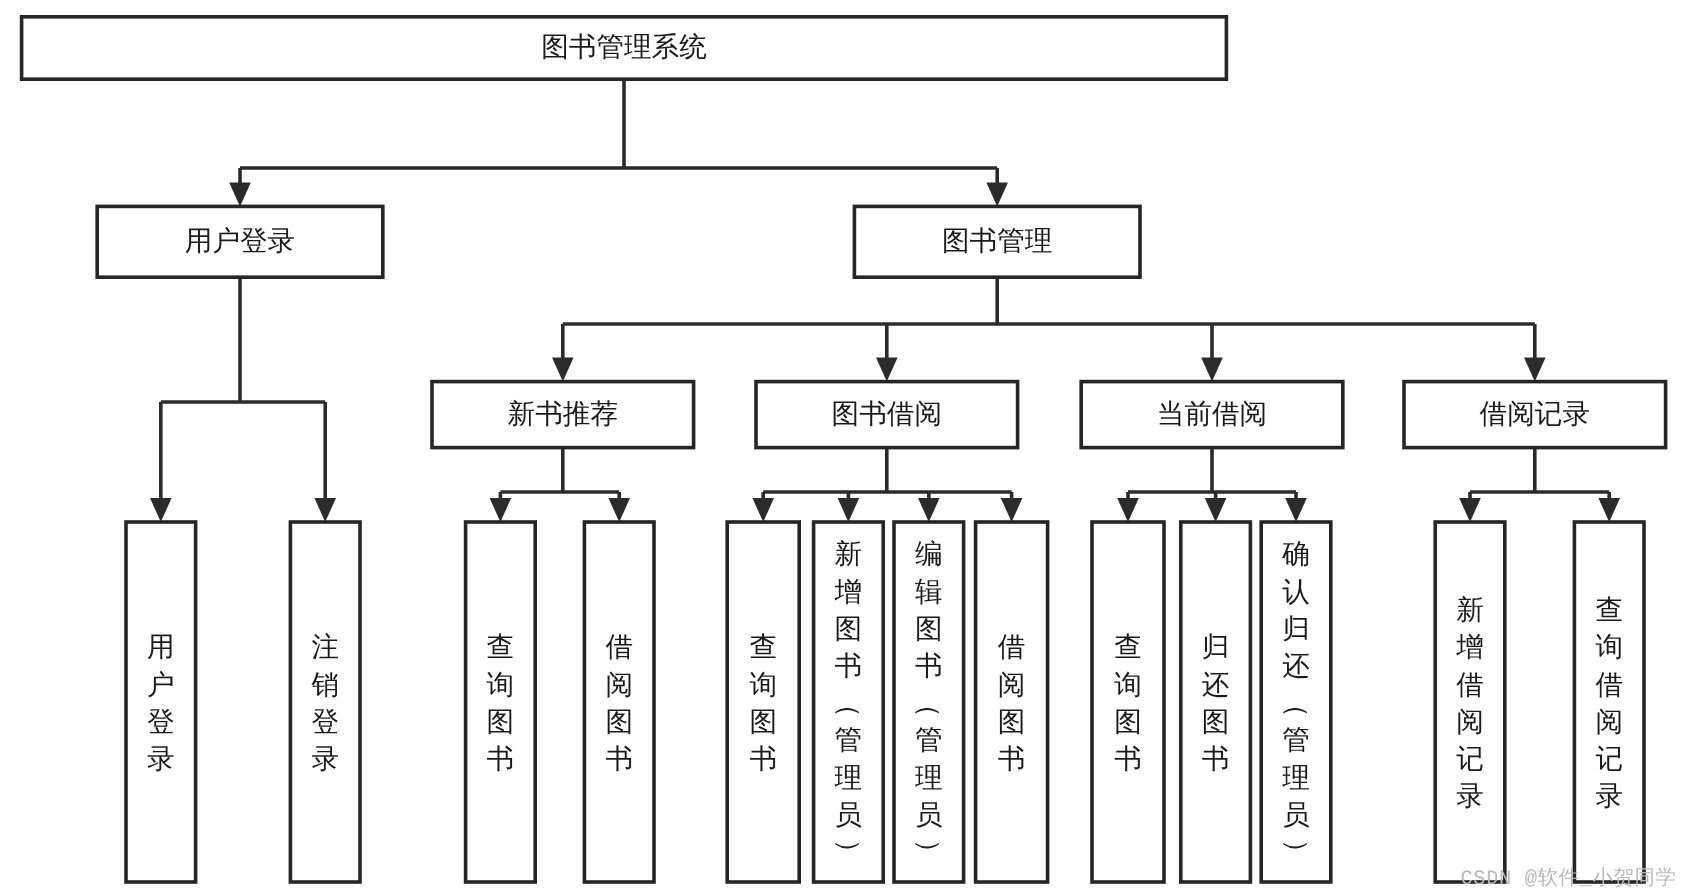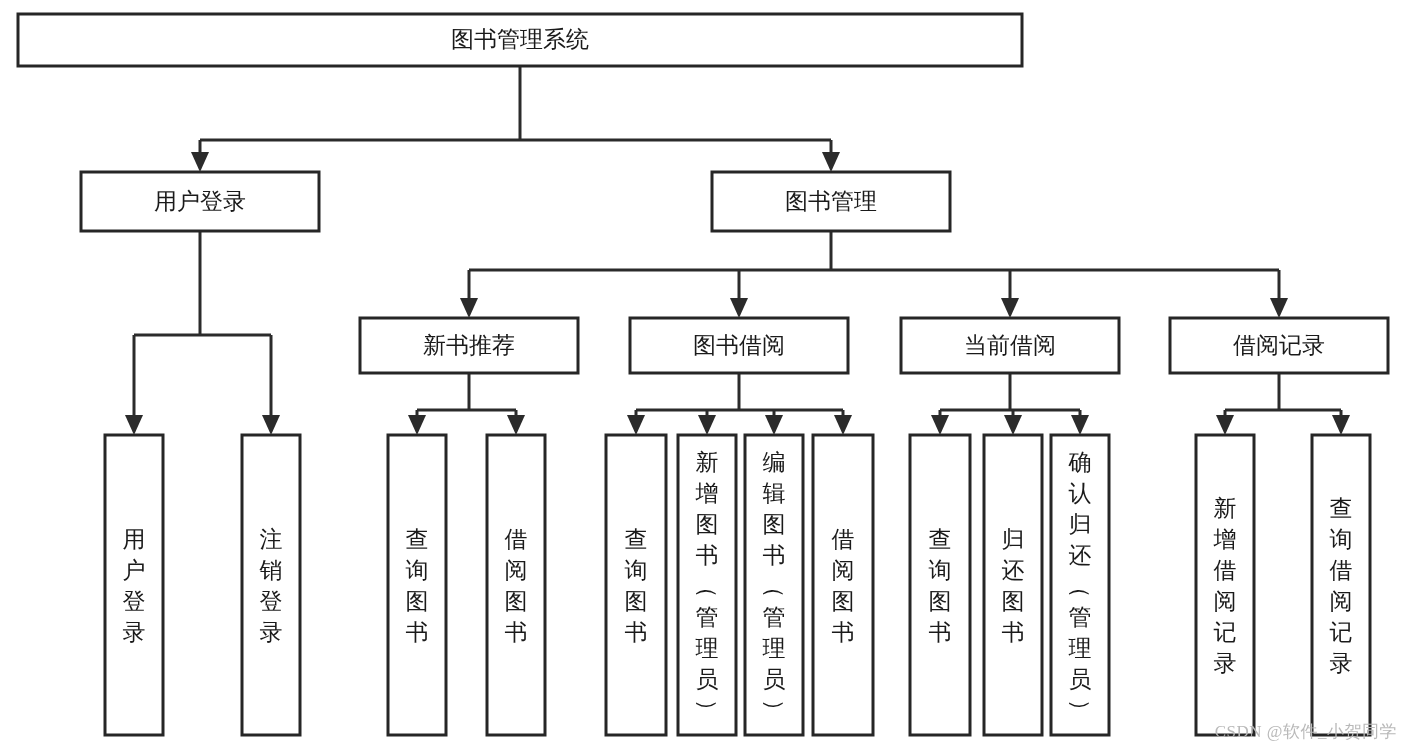--- a/index.html
+++ b/index.html
@@ -51,21 +51,21 @@
   .node-label-v {
     font-family: "Liberation Sans", "DejaVu Sans", sans-serif;
     font-size: 23px;
     fill: #1a1a1a;
     text-anchor: middle;
   }
   .watermark {
     position: absolute;
     right: 8px;
     bottom: 4px;
-    font-family: Liberation Serif, serif;
+    font-family: Liberation Mono, monospace;
     font-size: 17px;
     color: #b9b9b9;
     letter-spacing: 0.5px;
     white-space: nowrap;
     user-select: none;
     margin-left: 18px;
   }
 </style>
 </head>
 <body>

